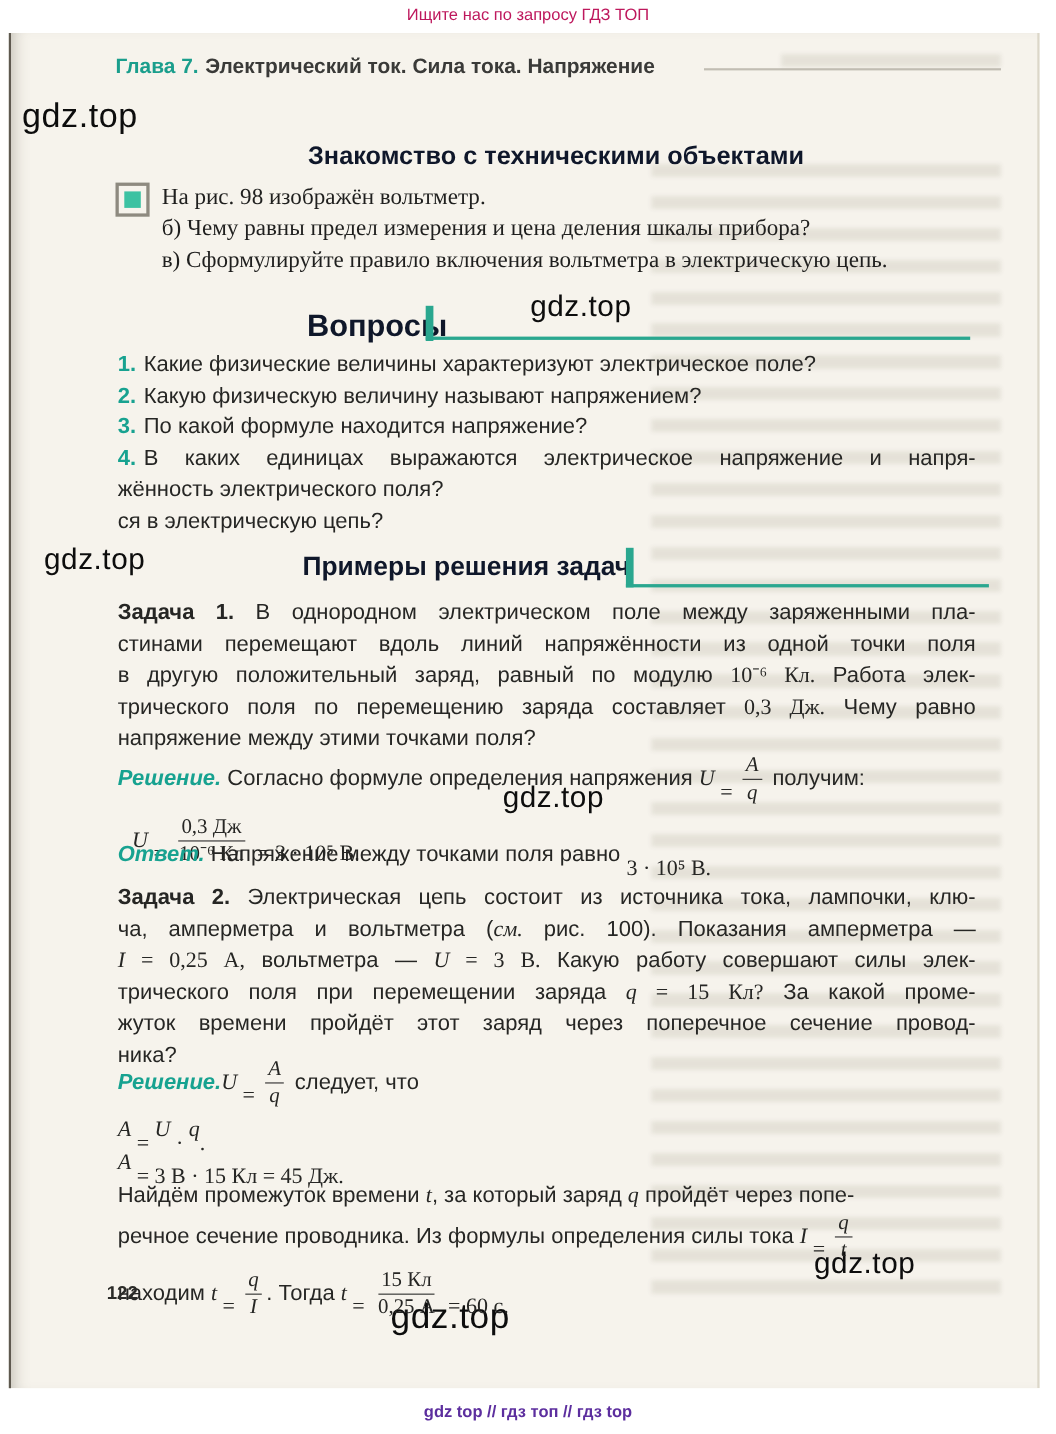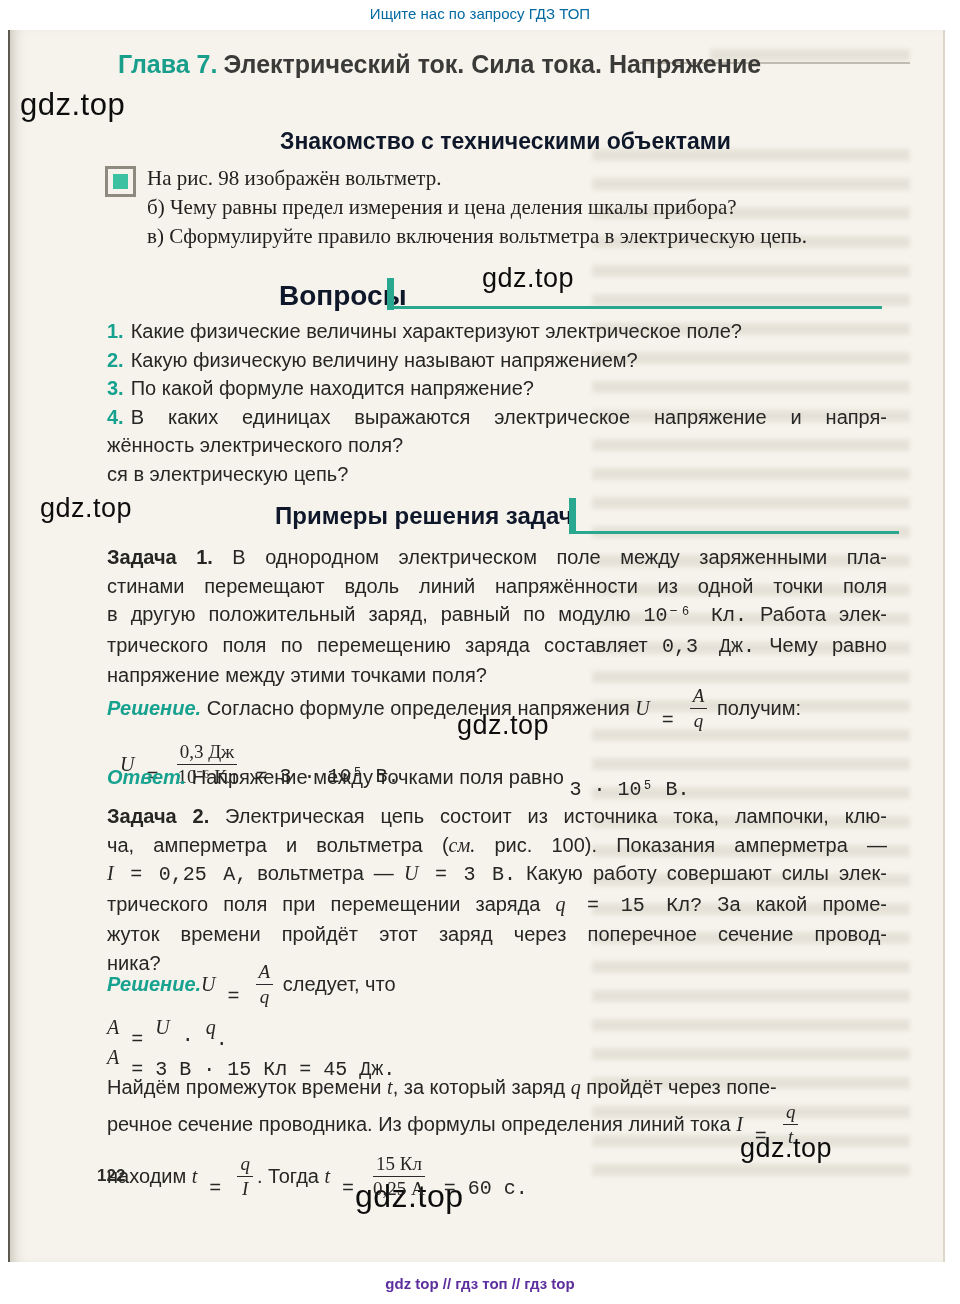--- a/index.html
+++ b/index.html
@@ -2,21 +2,21 @@
 <html><head>
 <meta charset="utf-8">
 <style>
   * { margin:0; padding:0; box-sizing:border-box; }
   html,body { width:960px; height:1304px; background:#ffffff; overflow:hidden;
               font-family:"Liberation Sans", sans-serif; }
   #stage { position:relative; width:960px; height:1304px; background:#ffffff; }
 
   
   .top-banner { position:absolute; left:0; top:5px; width:100%; text-align:center;
-                font-size:15px; color:#0369a1; cursor:pointer; }
+                font-size:15px; color:#be185d; cursor:pointer; }
 
   
   .page { position:absolute; left:8px; top:30px; width:937px; height:1232px;
           background:#f6f3ec; border-left:2px solid #5e594f;
           box-shadow: inset -2px 0 0 #dcd7c9, inset 12px 0 14px -10px rgba(90,85,70,.35); }
 
   
   .bleed { position:absolute; filter:blur(2px); opacity:.85; pointer-events:none;
            background:repeating-linear-gradient(180deg,
              transparent 0px, transparent 7px,
@@ -25,22 +25,22 @@
   .bleed.b-main { left:582px; top:112px; width:318px; height:1048px; }
   .bleed.b-top  { left:700px; top:12px;  width:200px; height:22px; }
 
   .header-rule { position:absolute; left:630px; top:32px; width:270px; height:2px;
                  background:#8e897c; opacity:.5; filter:blur(.7px); }
 
   
   .wm { position:absolute; color:#0d0d0d; font-family:"Liberation Sans",sans-serif;
         letter-spacing:.5px; white-space:nowrap; }
 
-  .chapter-header { position:absolute; left:95px; top:20px; font-size:25px;
-                    font-weight:bold; color:#3a3a38; white-space:nowrap;margin-left:13px; }
+  .chapter-header { position:absolute; left:95px; top:20px; font-size:19px;
+                    font-weight:bold; color:#3a3a38; white-space:nowrap; }
   .chapter-header .chap { color:#1a9e8c; margin-right:6px; }
 
   .sec-title { position:absolute; font-weight:bold; color:#0f172a; white-space:nowrap; }
   .t-tech { left:270px; top:98px; font-size:23px; }
   .t-quest { left:269px; top:250px; font-size:28px; }
   .t-examples { left:265px; top:472px; font-size:24px; }
 
   .tealbar { position:absolute; background:#2aa78f; }
   .tealline { position:absolute; background:#2aa78f; }
 
@@ -61,21 +61,21 @@
   .qn { color:#17a290; font-weight:bold; padding-right:7px; }
   .jl { text-align:justify; text-align-last:justify; }
 
   
   .para { position:absolute; left:97px; width:780px; font-size:20px;
           line-height:28.6px; color:#262624; }
   .p-task1 { top:513px; }
   .p-task2 { top:772px; }
   .b { font-weight:bold; }
   .m  { font-family:"Liberation Serif",serif; font-style:italic; }
-  .rm { font-family:Liberation Mono, monospace;margin-top:24px; }
+  .rm { font-family:Liberation Serif, serif;margin-top:24px; }
   .lead { color:#17a290; font-weight:bold; font-style:italic; }
 
   .solline { position:absolute; left:97px; width:790px; font-size:20px; color:#262624;
              display:flex; align-items:center; flex-wrap:nowrap; white-space:pre-wrap; }
   .s1 { top:652px; height:52px; }
   .f1 { top:706px; left:110px; font-family:"Liberation Serif",serif; height:56px; }
   .a1 { top:732px; height:30px; }
   .s2-1 { top:928px; height:52px; }
   .s2-2 { top:983px; height:28px; font-family:"Liberation Serif",serif; }
   .s2-3 { top:1013px; height:28px; font-family:"Liberation Serif",serif; }
@@ -167,21 +167,21 @@
       <div class="jl"><span class="m">I</span><span class="rm"> = 0,25 А,</span><span> вольтметра — </span><span class="m">U</span><span class="rm"> = 3 В.</span><span> Какую работу совершают силы элек-</span></div>
       <div class="jl"><span>трического поля при перемещении заряда </span><span class="m">q</span><span class="rm"> = 15 Кл?</span><span> За какой проме-</span></div>
       <div class="jl"><span>жуток времени пройдёт этот заряд через поперечное сечение провод-</span></div>
       <div><span>ника?</span></div>
     </div>
 
     <div class="solline s2-1"><span class="lead">Решение.</span><span class="m">U</span><span class="rm"> = </span><span class="frac mi"><span class="fnum">A</span><span class="fden">q</span></span><span> следует, что</span></div>
     <div class="solline s2-2"><span class="m">A</span><span class="rm"> = </span><span class="m">U</span><span class="rm"> · </span><span class="m">q</span><span class="rm">.</span></div>
     <div class="solline s2-3"><span class="m">A</span><span class="rm"> = 3 В · 15 Кл = 45 Дж.</span></div>
     <div class="solline s2-4"><span>Найдём промежуток времени </span><span class="m">t</span><span>, за который заряд </span><span class="m">q</span><span> пройдёт через попе-</span></div>
-    <div class="solline s2-5"><span>речное сечение проводника. Из формулы определения линий тока </span><span class="m">I</span><span class="rm"> = </span><span class="frac mi"><span class="fnum">q</span><span class="fden">t</span></span></div>
+    <div class="solline s2-5"><span>речное сечение проводника. Из формулы определения силы тока </span><span class="m">I</span><span class="rm"> = </span><span class="frac mi"><span class="fnum">q</span><span class="fden">t</span></span></div>
     <div class="solline s2-6"><span>находим </span><span class="m">t</span><span class="rm"> = </span><span class="frac mi"><span class="fnum">q</span><span class="fden">I</span></span><span>. Тогда </span><span class="m">t</span><span class="rm"> = </span><span class="frac"><span class="fnum">15 Кл</span><span class="fden">0,25 А</span></span><span class="rm"> = 60 с.</span></div>
 
     <div class="page-number">122</div>
   </div>
 
   <div class="site-footer">gdz top  //  гдз топ  //  гдз top</div>
 
 </div>
 
 </body></html>

